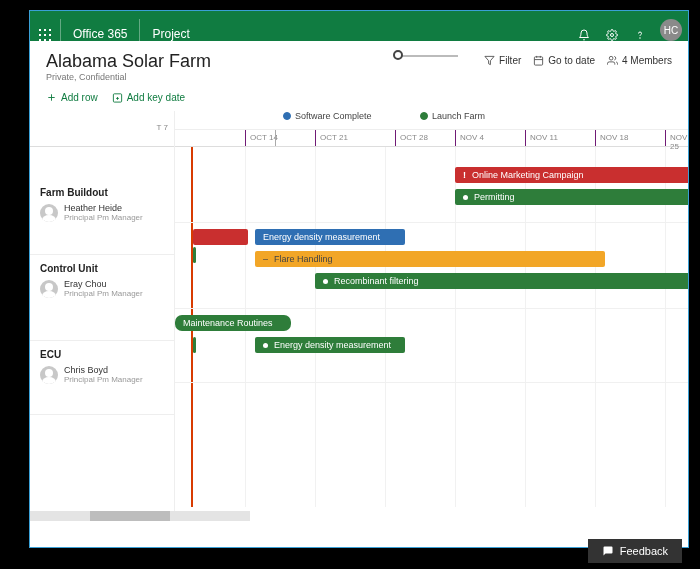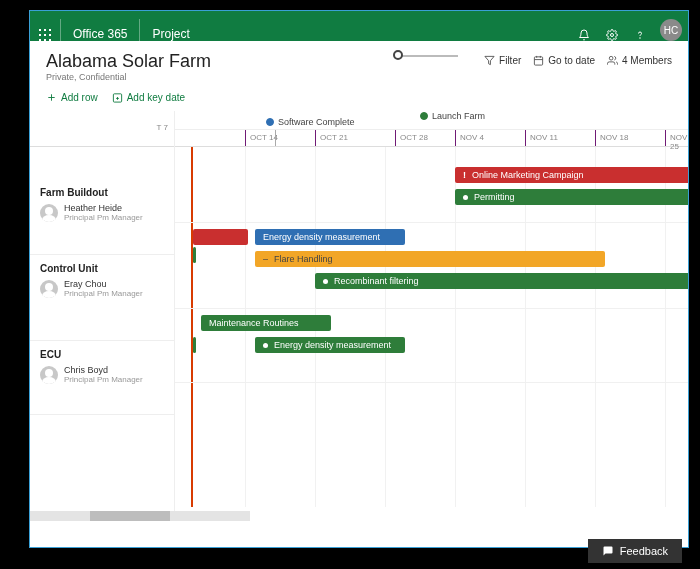--- a/index.html
+++ b/index.html
@@ -199,21 +199,21 @@
               <div>
                 <div class="pname">Chris Boyd</div>
                 <div class="prole">Principal Pm Manager</div>
               </div>
             </div>
           </div>
         </div>
     </div>
     <div class="grid">
       <div class="milestones" id="milestones">
-          <div class="ms" style="left: 91px; margin-top: 6px;">
+          <div class="ms" style="left: 108px;">
             <span class="dot" style="background:#2f6fb3;border-color:#2f6fb3"></span>
             <span>Software Complete</span>
           </div>
           <div class="ms" style="left: 245px;">
             <span class="dot" style="background:#2e7d3a;border-color:#2e7d3a"></span>
             <span>Launch Farm</span>
           </div>
         </div>
       <div class="dates" id="dates">
           <div class="dcol" style="left: 70px;">OCT 14</div>
@@ -256,21 +256,21 @@
               <span class="bdash">–</span>
               <span>Flare Handling</span>
             </div>
             <div class="bar green" style="left: 140px; width: 375px; top: 50px;">
               <span class="bdot"></span>
               <span>Recombinant filtering</span>
             </div>
           </div>
           <div class="lane" style="height: 74px;">
             <div class="bar green" style="left: 18px; width: 3px; top: 28px; padding: 0px;"></div>
-            <div class="bar green" style="left: 26px; width: 130px; top: 6px;">
+            <div class="bar green" style="left: 0; width: 116px; top: 6px; border-radius: 7px;">
               <span>Maintenance Routines</span>
             </div>
             <div class="bar green" style="left: 80px; width: 150px; top: 28px;">
               <span class="bdot"></span>
               <span>Energy density measurement</span>
             </div>
           </div>
         </div>
     </div>
     <div class="hscroll">

